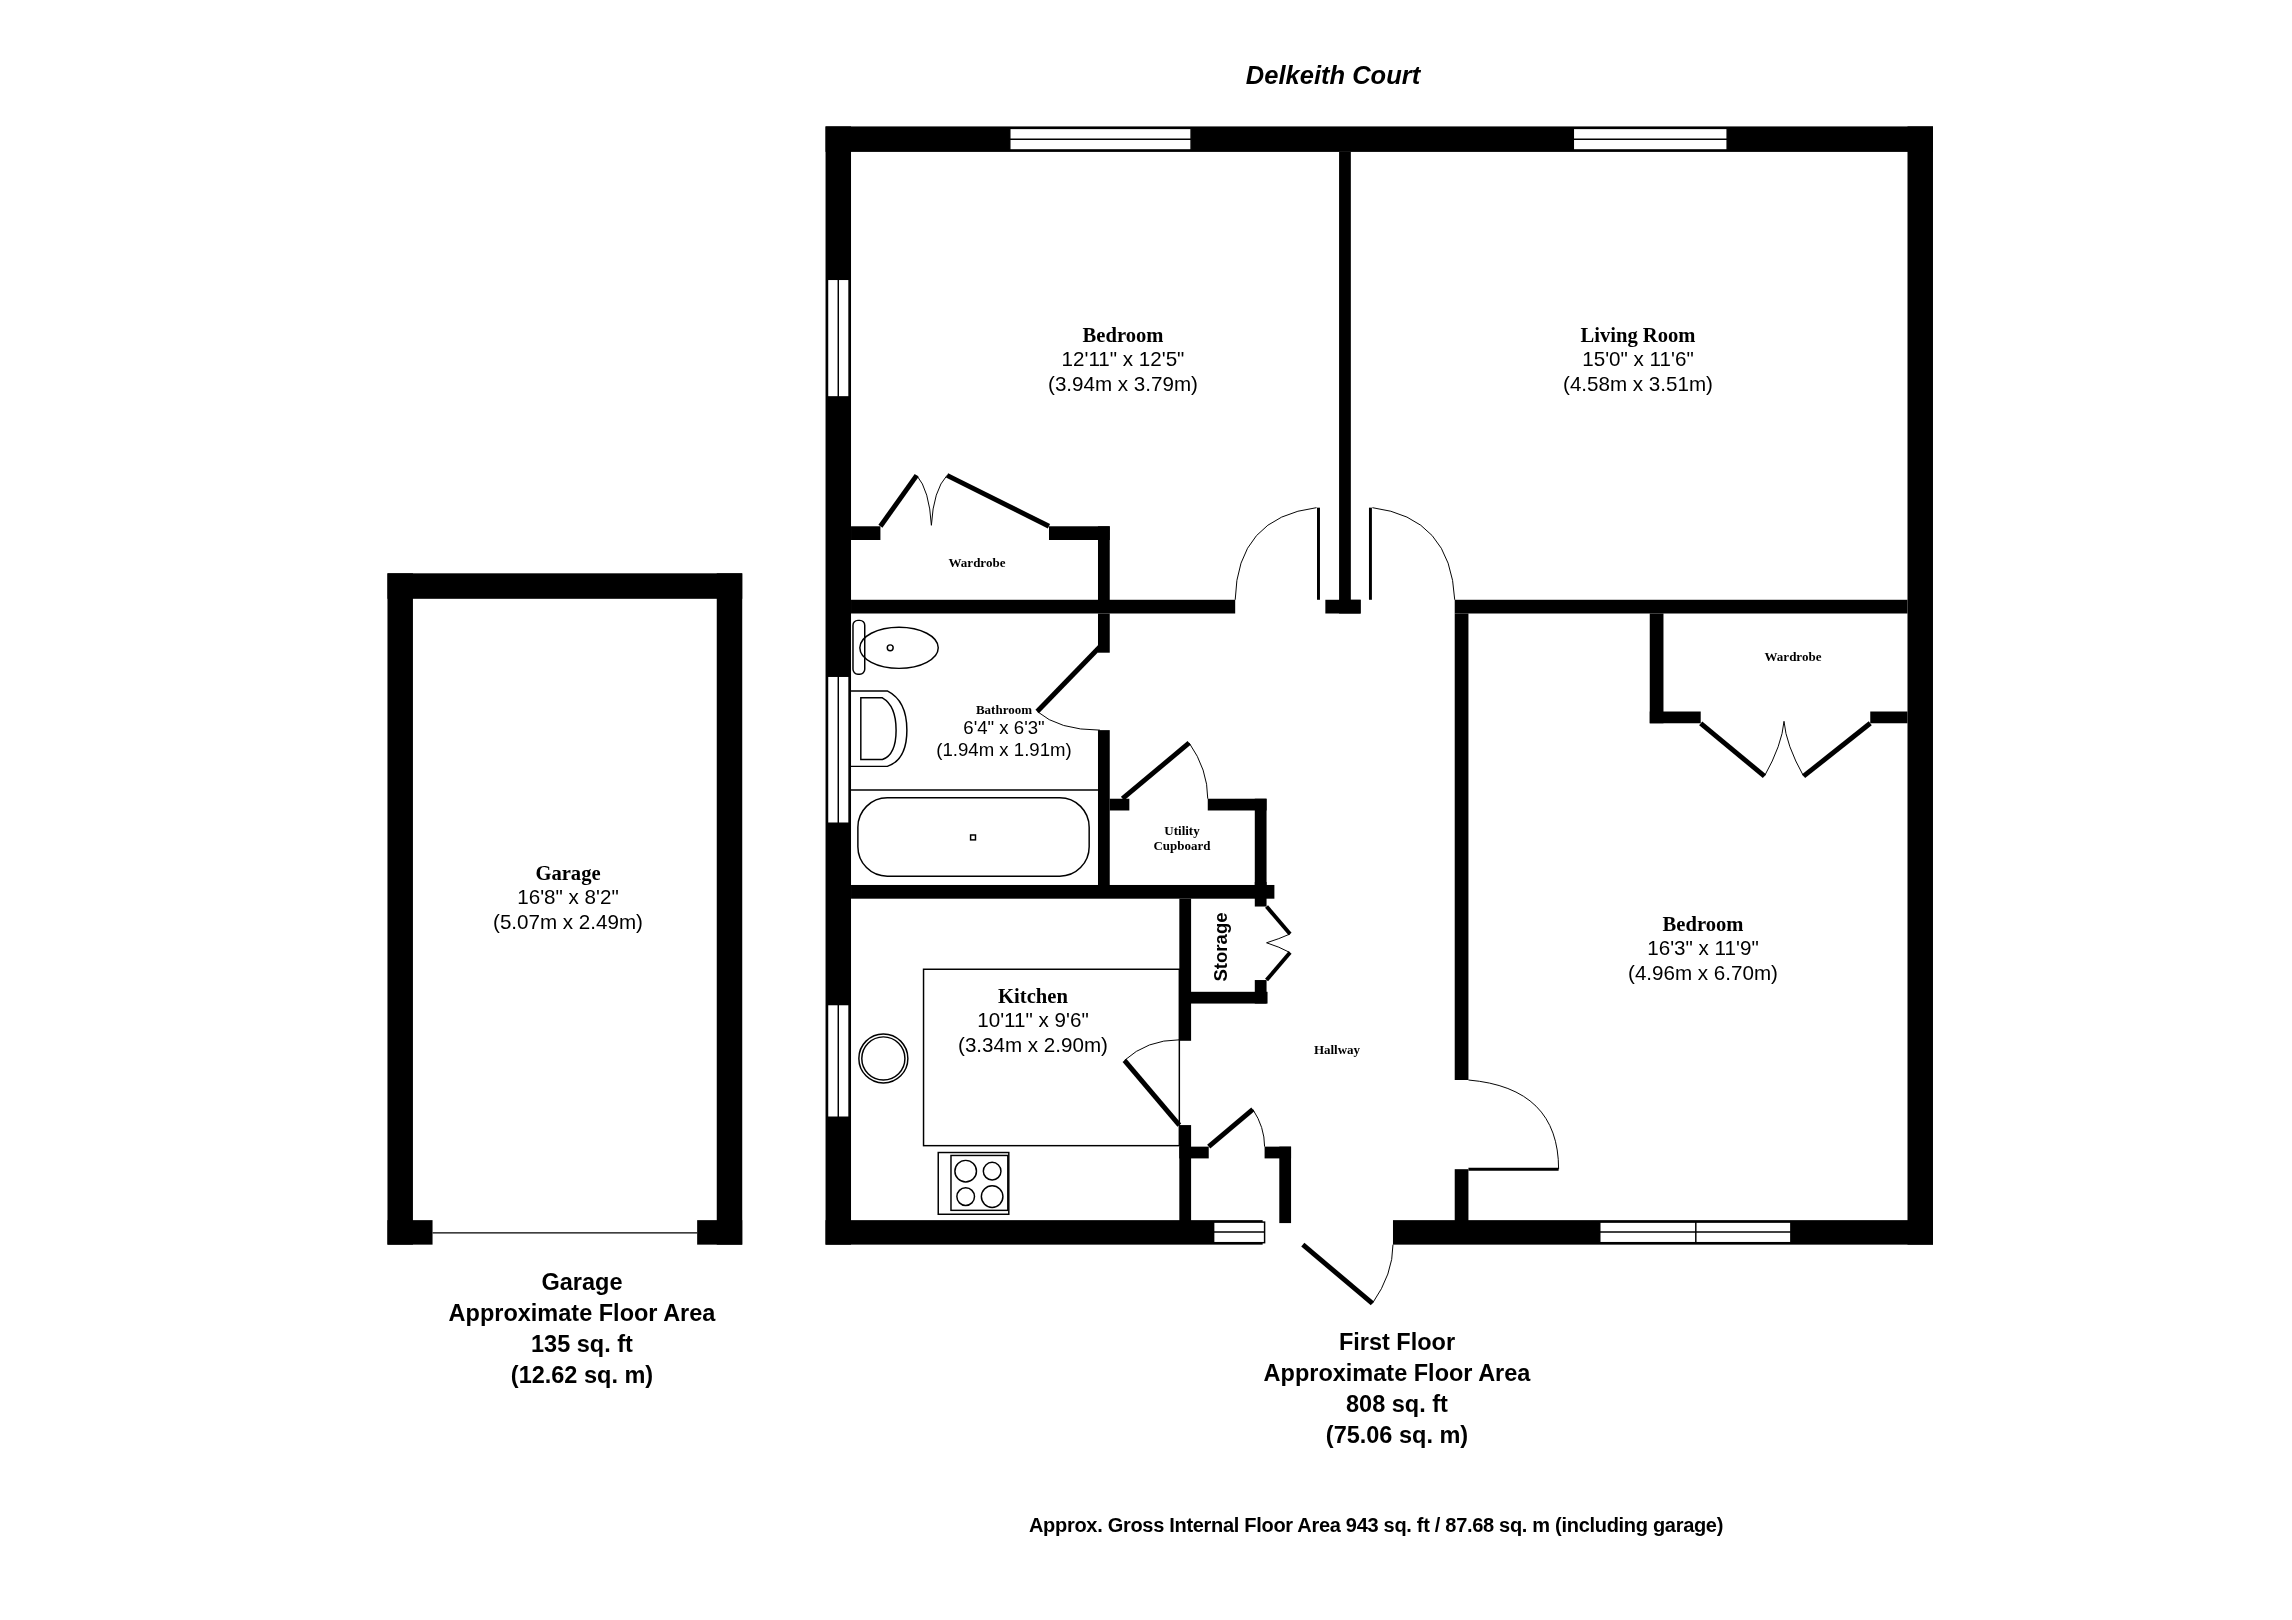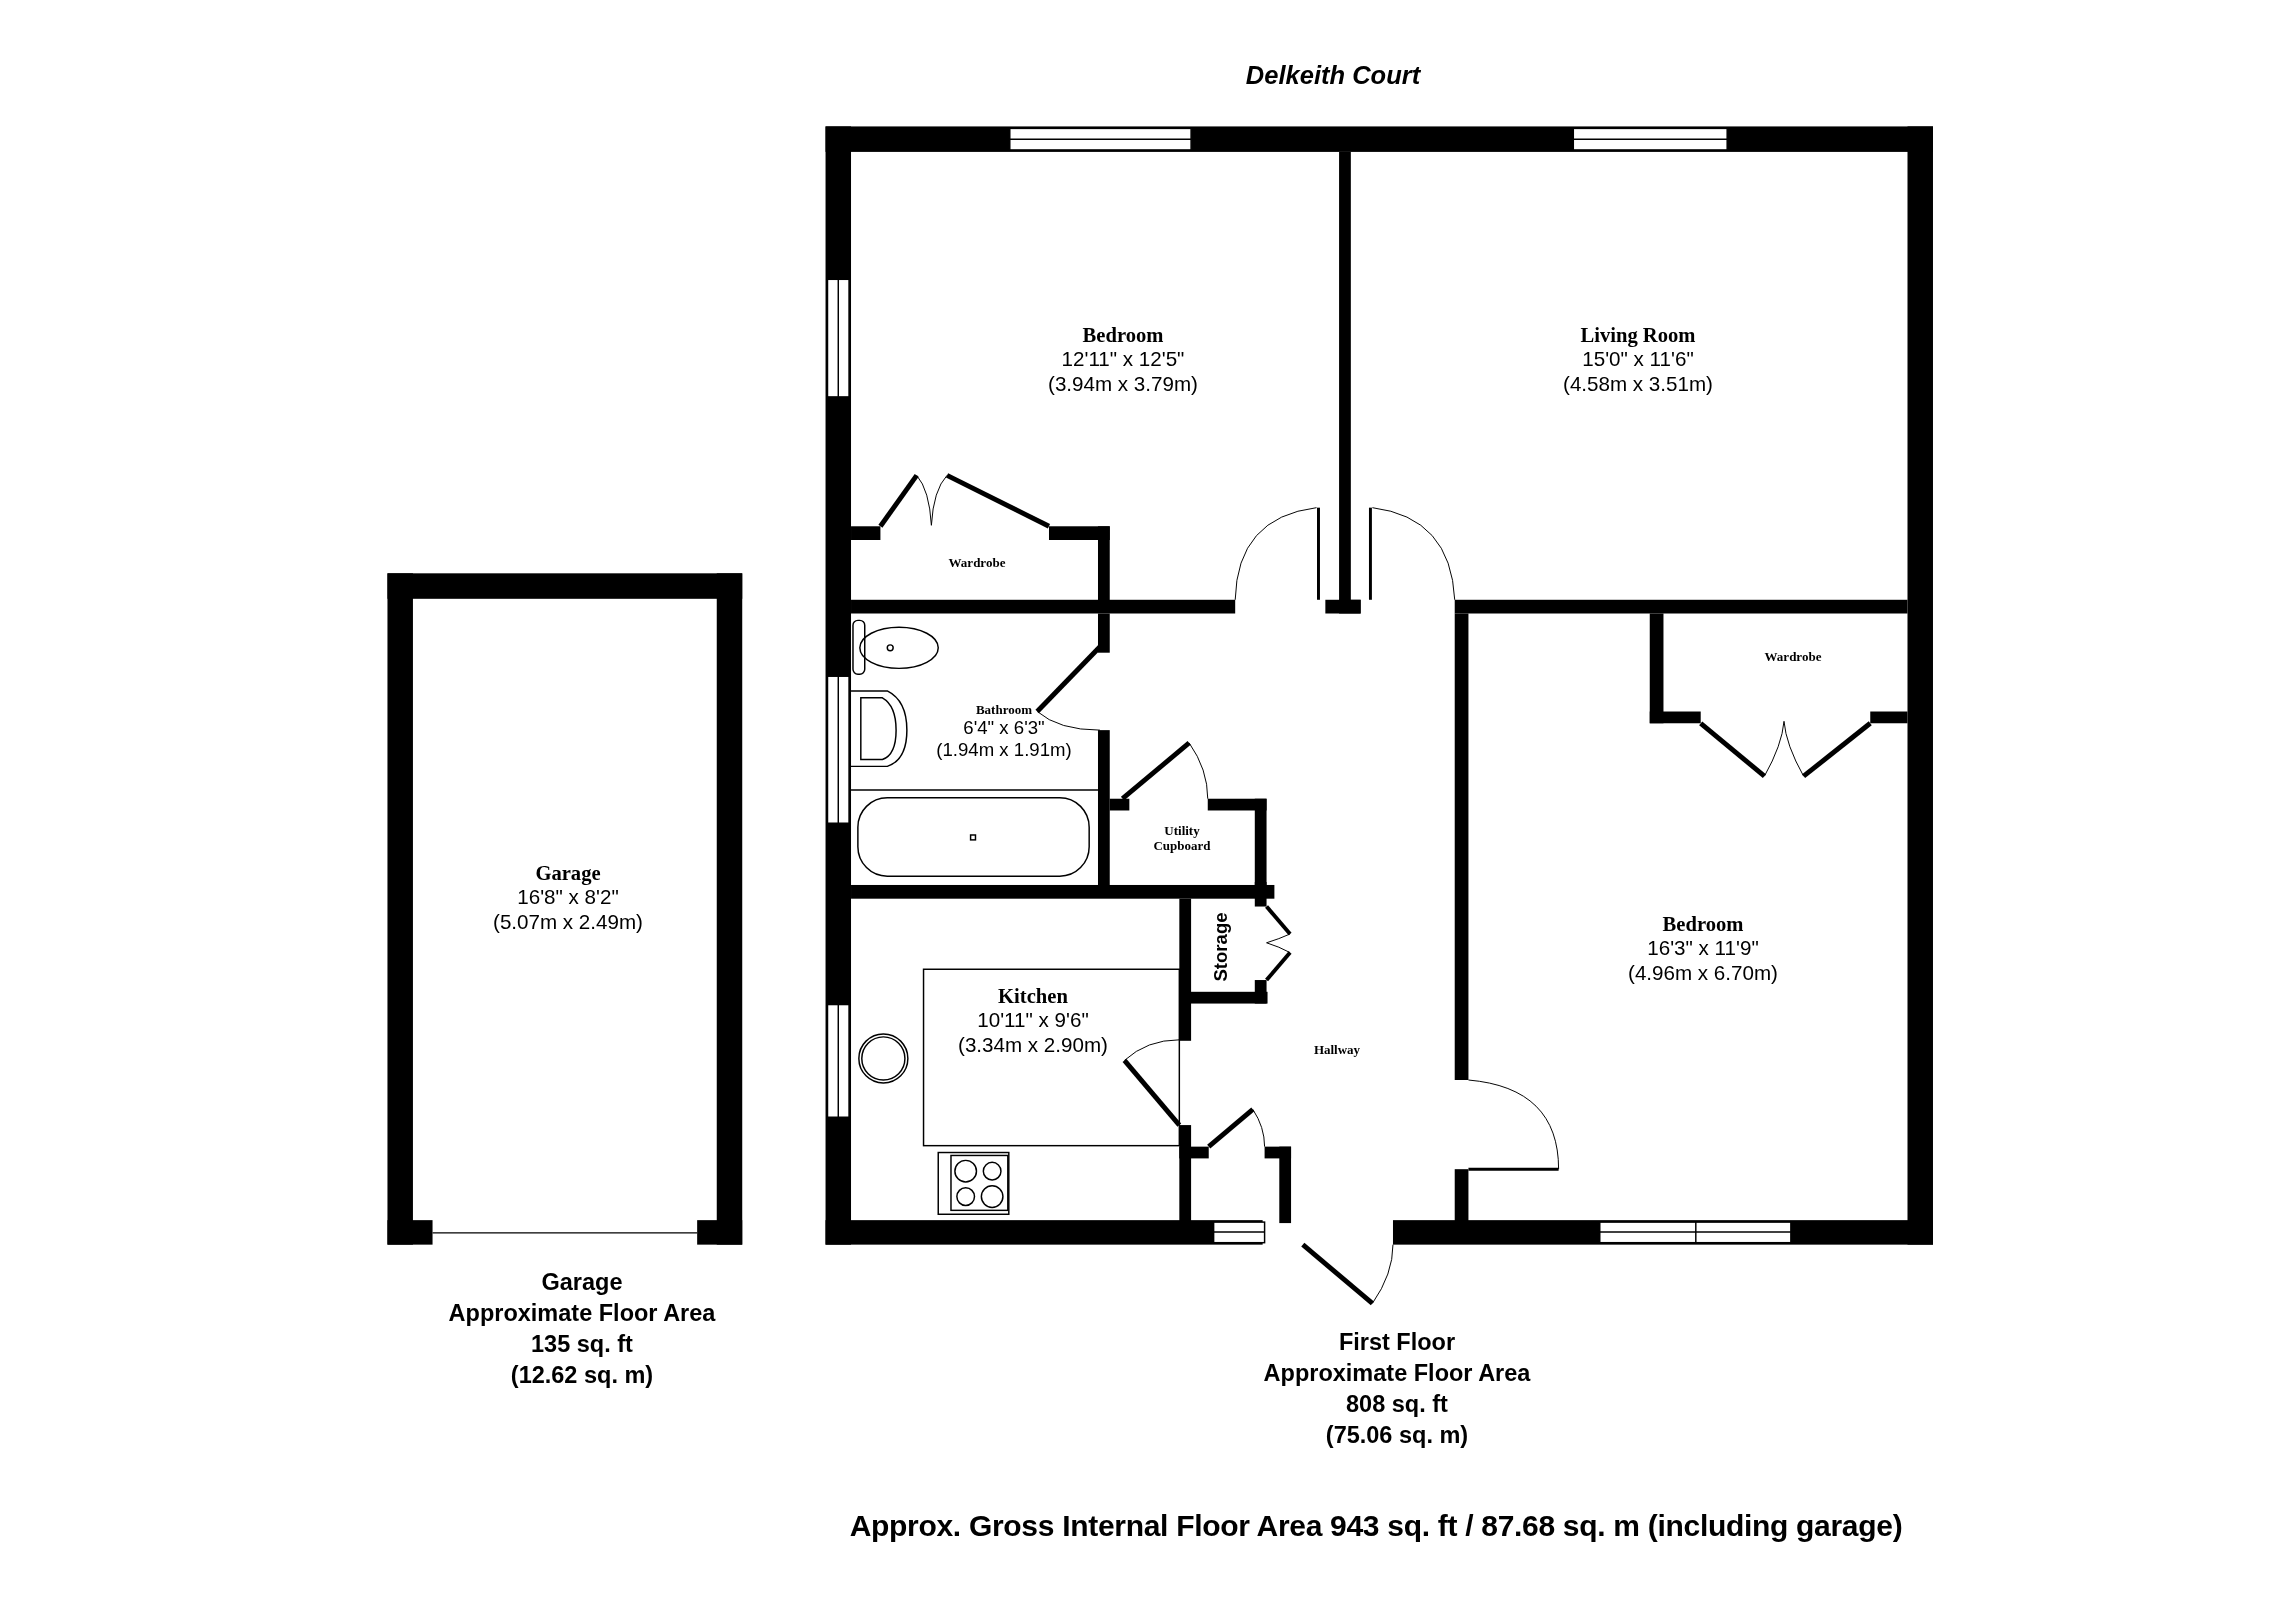--- a/index.html
+++ b/index.html
@@ -6,21 +6,21 @@
   body { width: 2293px; height: 1620px; position: relative; overflow: hidden;
          font-family: "Liberation Sans", "DejaVu Sans", sans-serif; color: #000; }
   svg.plan { position: absolute; left: 0; top: 0; }
   .lbl { position: absolute; text-align: center; line-height: 1.18; white-space: nowrap; transform: translateX(-50%); }
   .lbl .name { font-weight: bold; font-size: 20.6px; display: block; font-family: Liberation Serif, serif; }
   .lbl .dim { font-size: 20.6px; display: block; }
   .lbl.small .name { font-size: 13px; }
   .lbl.small .dim { font-size: 18.6px; }
   .title { position: absolute; left: 1333px; top: 61px; transform: translateX(-50%); font-weight: bold; font-size: 25.5px; font-style: italic; }
   .area { position: absolute; transform: translateX(-50%); text-align: center; font-weight: bold; font-size: 23.5px; line-height: 31px; white-space: nowrap; }
-  .footer { position: absolute; left: 1376px; top: 1506px; transform: translateX(-50%); text-align: center; font-weight: bold; font-size: 30px; line-height: 39px; white-space: nowrap; letter-spacing: -0.3px; }
+  .footer { position: absolute; left: 1376px; top: 1506px; transform: translateX(-50%); text-align: center; font-weight: bold; font-size: 20px; line-height: 39px; white-space: nowrap; letter-spacing: -0.3px; }
   .vert { position: absolute; transform: translate(-50%,-50%) rotate(-90deg); font-weight: bold; font-size: 18.6px; white-space: nowrap; }
 </style>
 </head>
 <body>
 
 <div class="title">Delkeith Court</div>
 
 <svg class="plan" width="2293" height="1620" viewBox="0 0 2339 1653" xmlns="http://www.w3.org/2000/svg">
   <g fill="#000">
 

